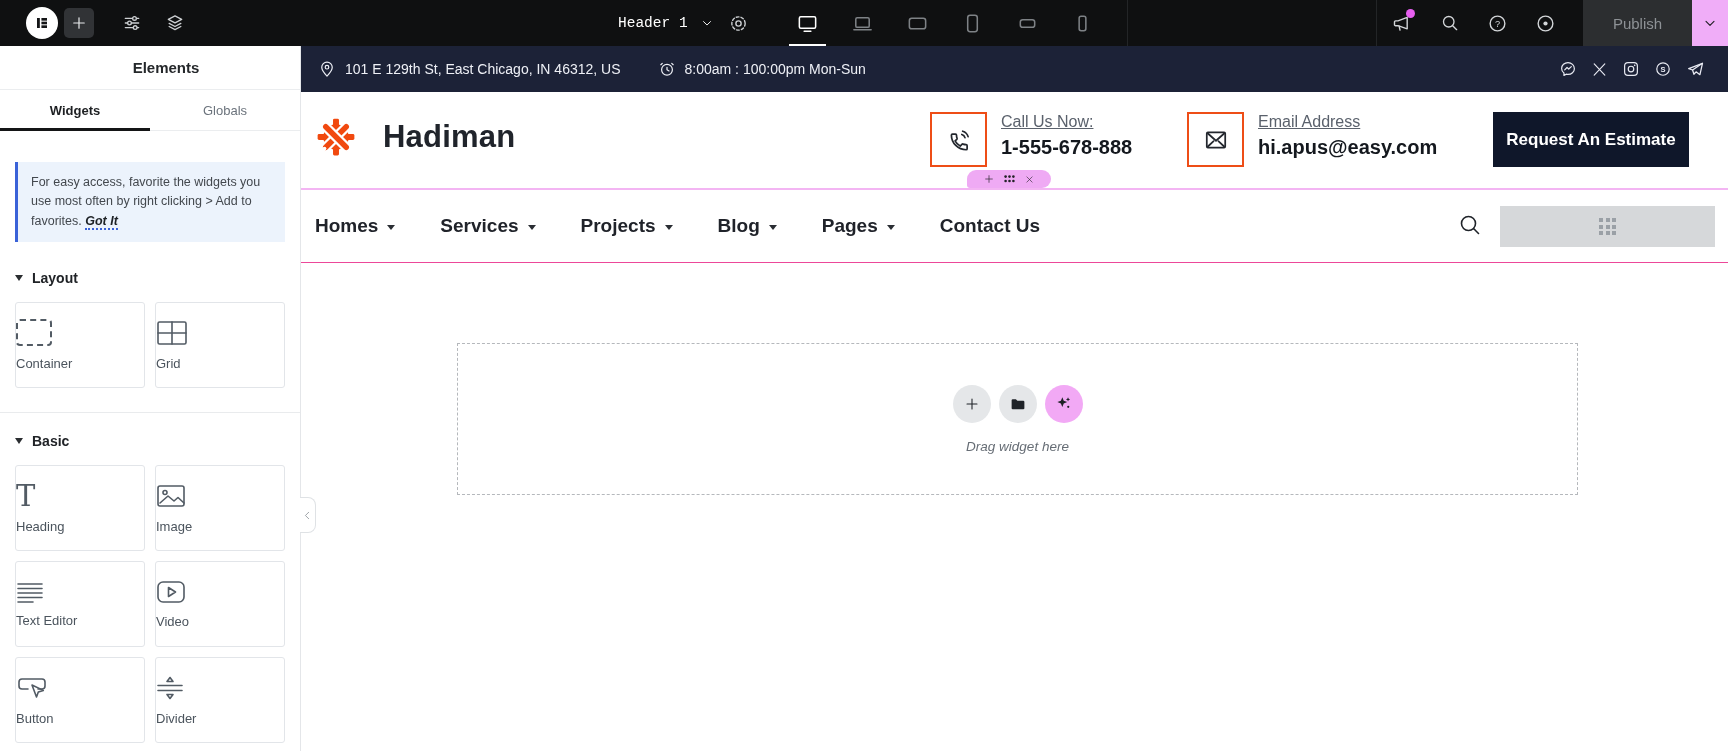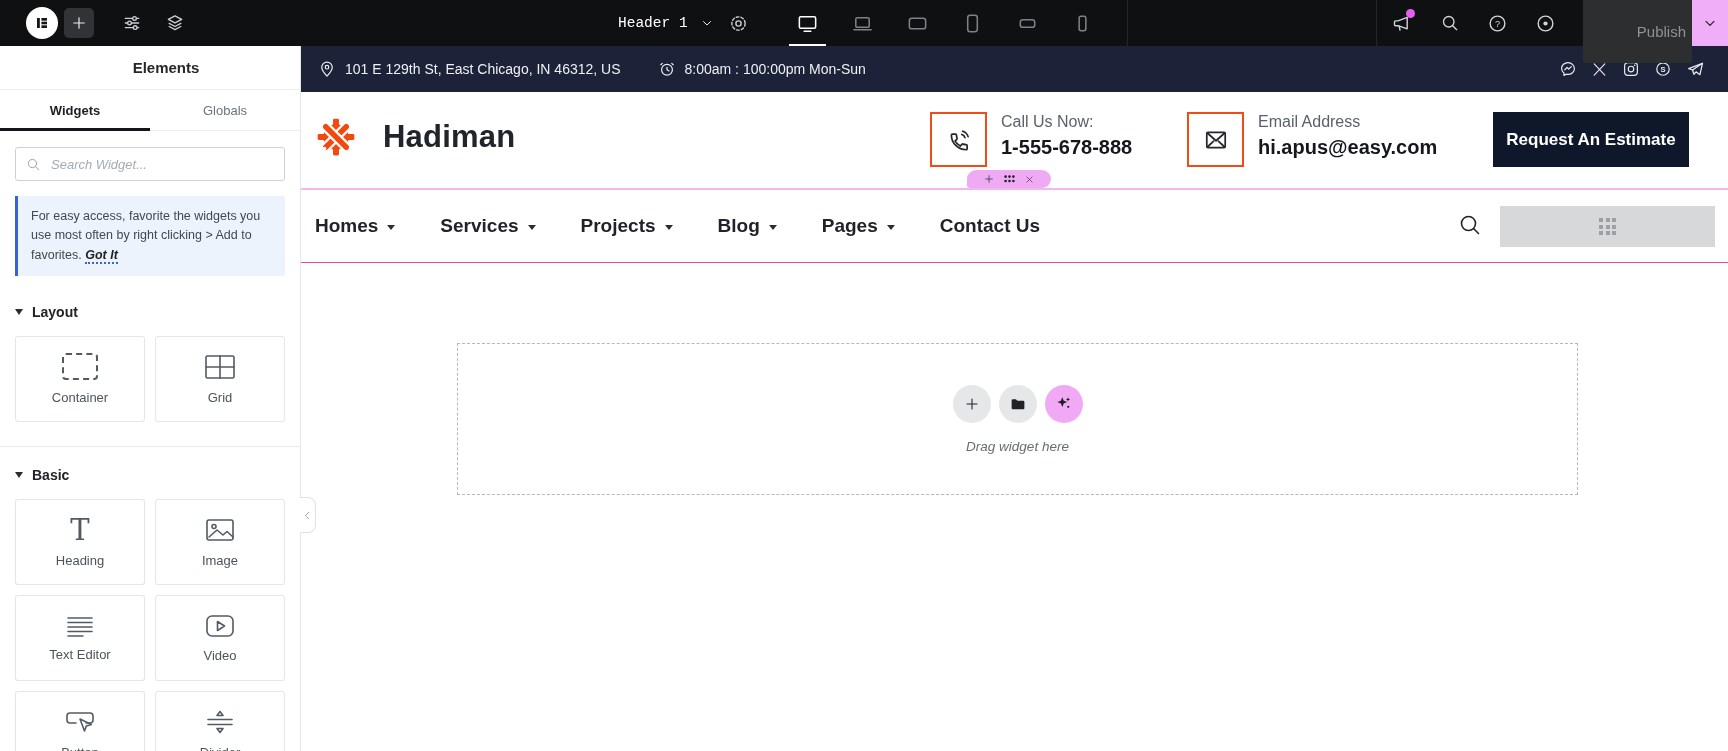--- a/index.html
+++ b/index.html
@@ -20,22 +20,22 @@
   .tb-devices{position:absolute;left:780px;top:0;height:46px;display:flex;}
   .dev{position:relative;width:55px;height:46px;display:flex;align-items:center;justify-content:center;
        color:#7e8286;background:none;border:0;cursor:pointer;}
   .dev.active{color:#fff;}
   .dev.active::after{content:"";position:absolute;left:9px;right:9px;bottom:0;height:2.5px;background:#fff;}
   .tb-div{position:absolute;top:0;width:1px;height:46px;background:#232527;}
   .tb-tools{position:absolute;left:1389px;top:0;height:46px;display:flex;align-items:center;gap:23px;color:#d3d6d9;}
   .tb-tools button{background:none;border:0;color:inherit;padding:0;width:25px;height:25px;cursor:pointer;
                    display:flex;align-items:center;justify-content:center;position:relative;}
   .pink-dot::before{content:"";position:absolute;right:-1px;top:-2px;width:9px;height:9px;border-radius:50%;background:#e75ff0;}
-  .tb-publish{position:absolute;left:1583px;top:0;width:109px;height:63px;background:#2c2e30;border:0;
-              color:#8e9296;font-size:15px;cursor:pointer;text-align:right;}
+  .tb-publish{position:absolute;left:1583px;top:0;width:109px;height:46px;background:#2c2e30;border:0;
+              color:#8e9296;font-size:15px;cursor:pointer;}
   .tb-more{position:absolute;left:1692px;top:0;width:36px;height:46px;background:#f0adf8;border:0;color:#1a1b1e;
            display:flex;align-items:center;justify-content:center;cursor:pointer;}
 
   
   .sidebar{position:absolute;left:0;top:46px;width:300px;bottom:0;background:#fff;border-right:1px solid #e4e6e9;overflow:hidden;}
   .panel-header{height:43px;display:flex;align-items:center;justify-content:center;border-bottom:1px solid #ebedef;
                 font-size:15px;font-weight:bold;color:#25282b;padding-left:32px;}
   .panel-tabs{display:flex;height:40px;border-bottom:1px solid #ebedef;}
   .panel-tab{flex:1;display:flex;align-items:center;justify-content:center;font-size:13px;color:#6b737c;
              position:relative;background:none;border:0;cursor:pointer;font-family:inherit;}
@@ -49,39 +49,39 @@
   .tip{margin-top:15px;background:#ecf3fc;border-left:3px solid #3a62d8;padding:11px 13px;
        font-size:12.5px;line-height:1.55;color:#43484e;}
   .gotit{font-style:italic;font-weight:bold;color:#1e2226;border-bottom:2px dotted #3a62d8;cursor:pointer;}
   .section{margin-top:28px;}
   .section.bordered{margin:24px -15px 0;padding:20px 15px 0;border-top:1px solid #e9ebed;}
   .section-head{display:flex;align-items:center;gap:9px;font-size:14px;font-weight:bold;color:#202327;
                 margin-bottom:16px;cursor:pointer;}
   .caret{width:0;height:0;border-left:4.5px solid transparent;border-right:4.5px solid transparent;border-top:6px solid #2b2e31;}
   .wgrid{display:grid;grid-template-columns:1fr 1fr;gap:10px;}
   .wcard{height:84px;background:#fff;border:1px solid #e2e5e9;border-radius:3px;display:flex;flex-direction:column;
-         align-items:center;justify-content:center;gap:10px;color:#525b64;cursor:grab;}
+         align-items:flex-start;justify-content:center;gap:10px;color:#525b64;cursor:grab;}
   .wlabel{font-size:13px;color:#4b545d;}
   .t-glyph{font-family:"DejaVu Serif",serif;font-size:29px;line-height:26px;color:#525b64;}
   .collapse{position:absolute;left:300px;top:497px;width:16px;height:36px;background:#fff;border:1px solid #dfe2e5;
             border-left:0;border-radius:0 8px 8px 0;display:flex;align-items:center;justify-content:center;
             color:#7b8288;cursor:pointer;z-index:40;padding:0;}
 
   
   .preview{position:absolute;left:301px;top:46px;right:0;bottom:0;background:#fff;}
   .site-topbar{height:46px;background:#1c2237;display:flex;align-items:center;color:#eef0f6;font-size:14px;}
   .stb-item{display:flex;align-items:center;gap:9px;}
   .stb-social{margin-left:auto;display:flex;align-items:center;gap:14px;padding-right:23px;color:#e8eaf2;}
   .stb-social span{display:flex;cursor:pointer;}
   .site-header{height:96px;position:relative;background:#fff;}
   .brand{position:absolute;left:14px;top:24px;display:flex;align-items:center;gap:26px;cursor:pointer;}
   .brand-name{font-size:31px;font-weight:800;color:#20242b;letter-spacing:.2px;}
   .contact{position:absolute;top:20px;display:flex;gap:14px;}
   .cbox{width:53px;height:51px;border:2px solid #ee4d17;display:flex;align-items:center;justify-content:center;color:#23272e;}
-  .clabel{font-size:16px;color:#5a616c;margin-top:1px;}
+  .clabel{font-size:16px;color:#5a616c;margin-top:1px;text-decoration:underline;}
   .cvalue{font-size:20px;font-weight:bold;color:#14181e;margin-top:5px;}
   .cta-btn{position:absolute;left:1192px;top:20px;width:196px;height:55px;background:#0f172a;border:0;
            color:#fff;font-size:17px;font-weight:bold;cursor:pointer;font-family:inherit;}
   .site-nav{height:72px;border-top:2px solid #f3b5f3;border-bottom:1px solid #ec4899;position:relative;
             display:flex;align-items:center;background:#fff;}
   .nav-items{display:flex;align-items:center;gap:45px;padding-left:14px;}
   .nav-item{display:flex;align-items:center;gap:9px;font-size:19px;font-weight:bold;color:#20232a;cursor:pointer;}
   .nav-caret{width:0;height:0;border-left:4px solid transparent;border-right:4px solid transparent;border-top:5px solid #2a2d33;margin-top:3px;}
   .nav-search{position:absolute;left:1157px;top:23px;color:#1f2329;background:none;border:0;cursor:pointer;padding:0;}
   .nav-block{position:absolute;left:1199px;top:16px;width:215px;height:41px;background:#d6d8da;
@@ -220,27 +220,20 @@
   </button>
 </header>
 
 <aside class="sidebar">
   <div class="panel-header">Elements</div>
   <div class="panel-tabs">
     <button class="panel-tab active">Widgets</button>
     <button class="panel-tab">Globals</button>
   </div>
   <div class="panel-body">
-    <div class="search-box">
-      <svg class="si" width="15" height="15" viewBox="0 0 24 24">
-          <circle cx="10.5" cy="10.5" r="6.5"></circle>
-          <path d="M15.3 15.3L20.5 20.5"></path>
-        </svg>
-      <input type="text" placeholder="Search Widget..." style="">
-    </div>
 
     <div class="tip">
       <span>For easy access, favorite the widgets you use most often by right clicking &gt; Add to favorites.</span>
       <span class="gotit">Got It</span>
     </div>
 
     <div class="section">
       <div class="section-head">
         <span class="caret"></span>
         <span>Layout</span>

